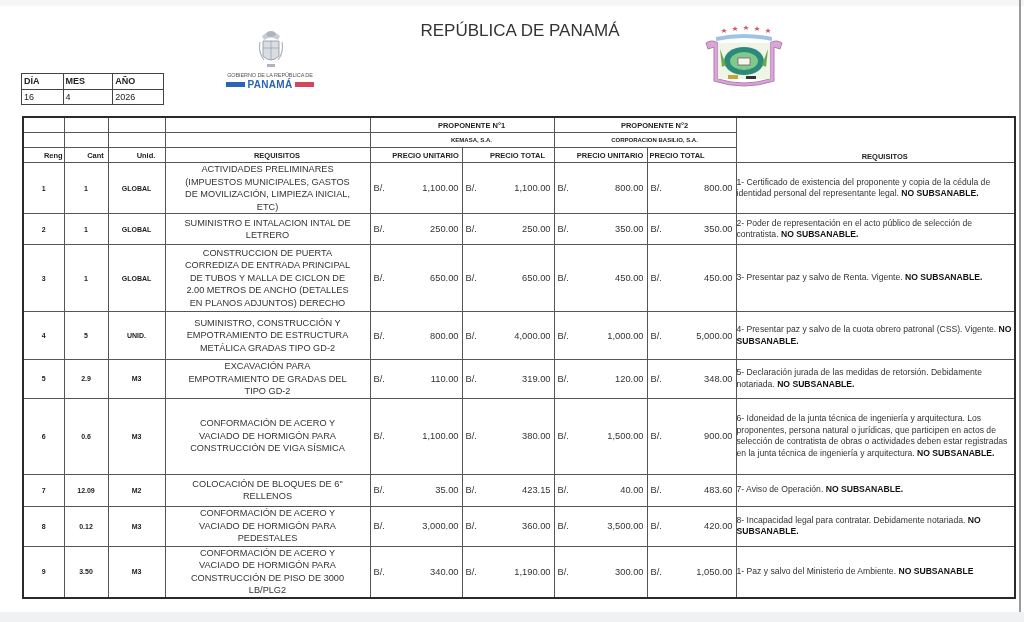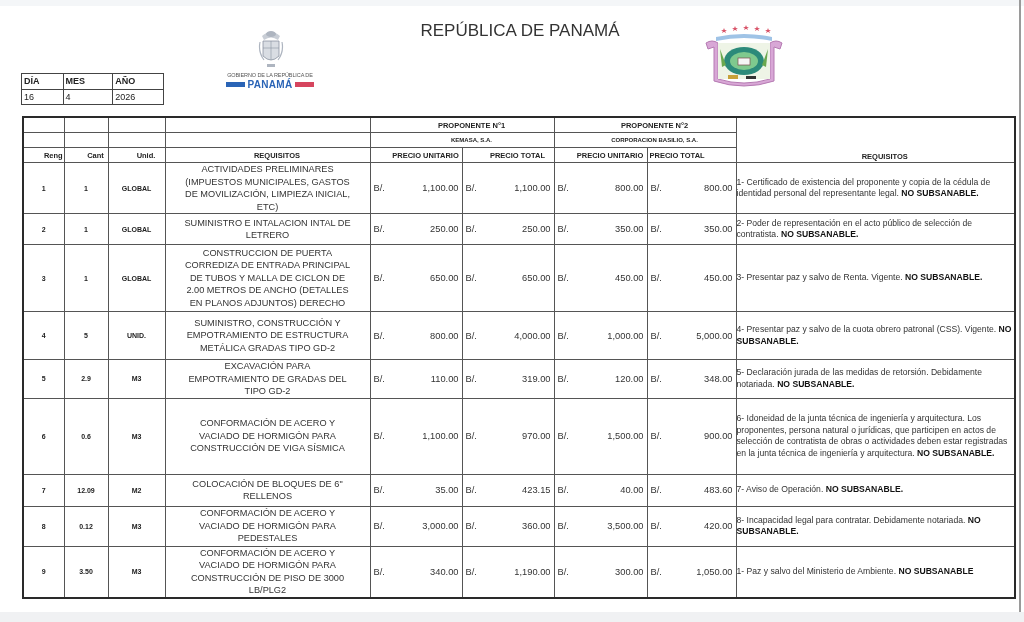--- a/index.html
+++ b/index.html
@@ -325,21 +325,21 @@
     <td class="desc">CONFORMACIÓN DE ACERO Y VACIADO DE HORMIGÓN PARA CONSTRUCCIÓN DE VIGA SÍSMICA</td>
     <td>
           <div class="money">
             <span>B/.</span>
             <span>1,100.00</span>
           </div>
         </td>
     <td>
           <div class="money">
             <span>B/.</span>
-            <span>970.00</span>
+            <span>380.00</span>
           </div>
         </td>
     <td>
           <div class="money">
             <span>B/.</span>
             <span>1,500.00</span>
           </div>
         </td>
     <td>
           <div class="money">

